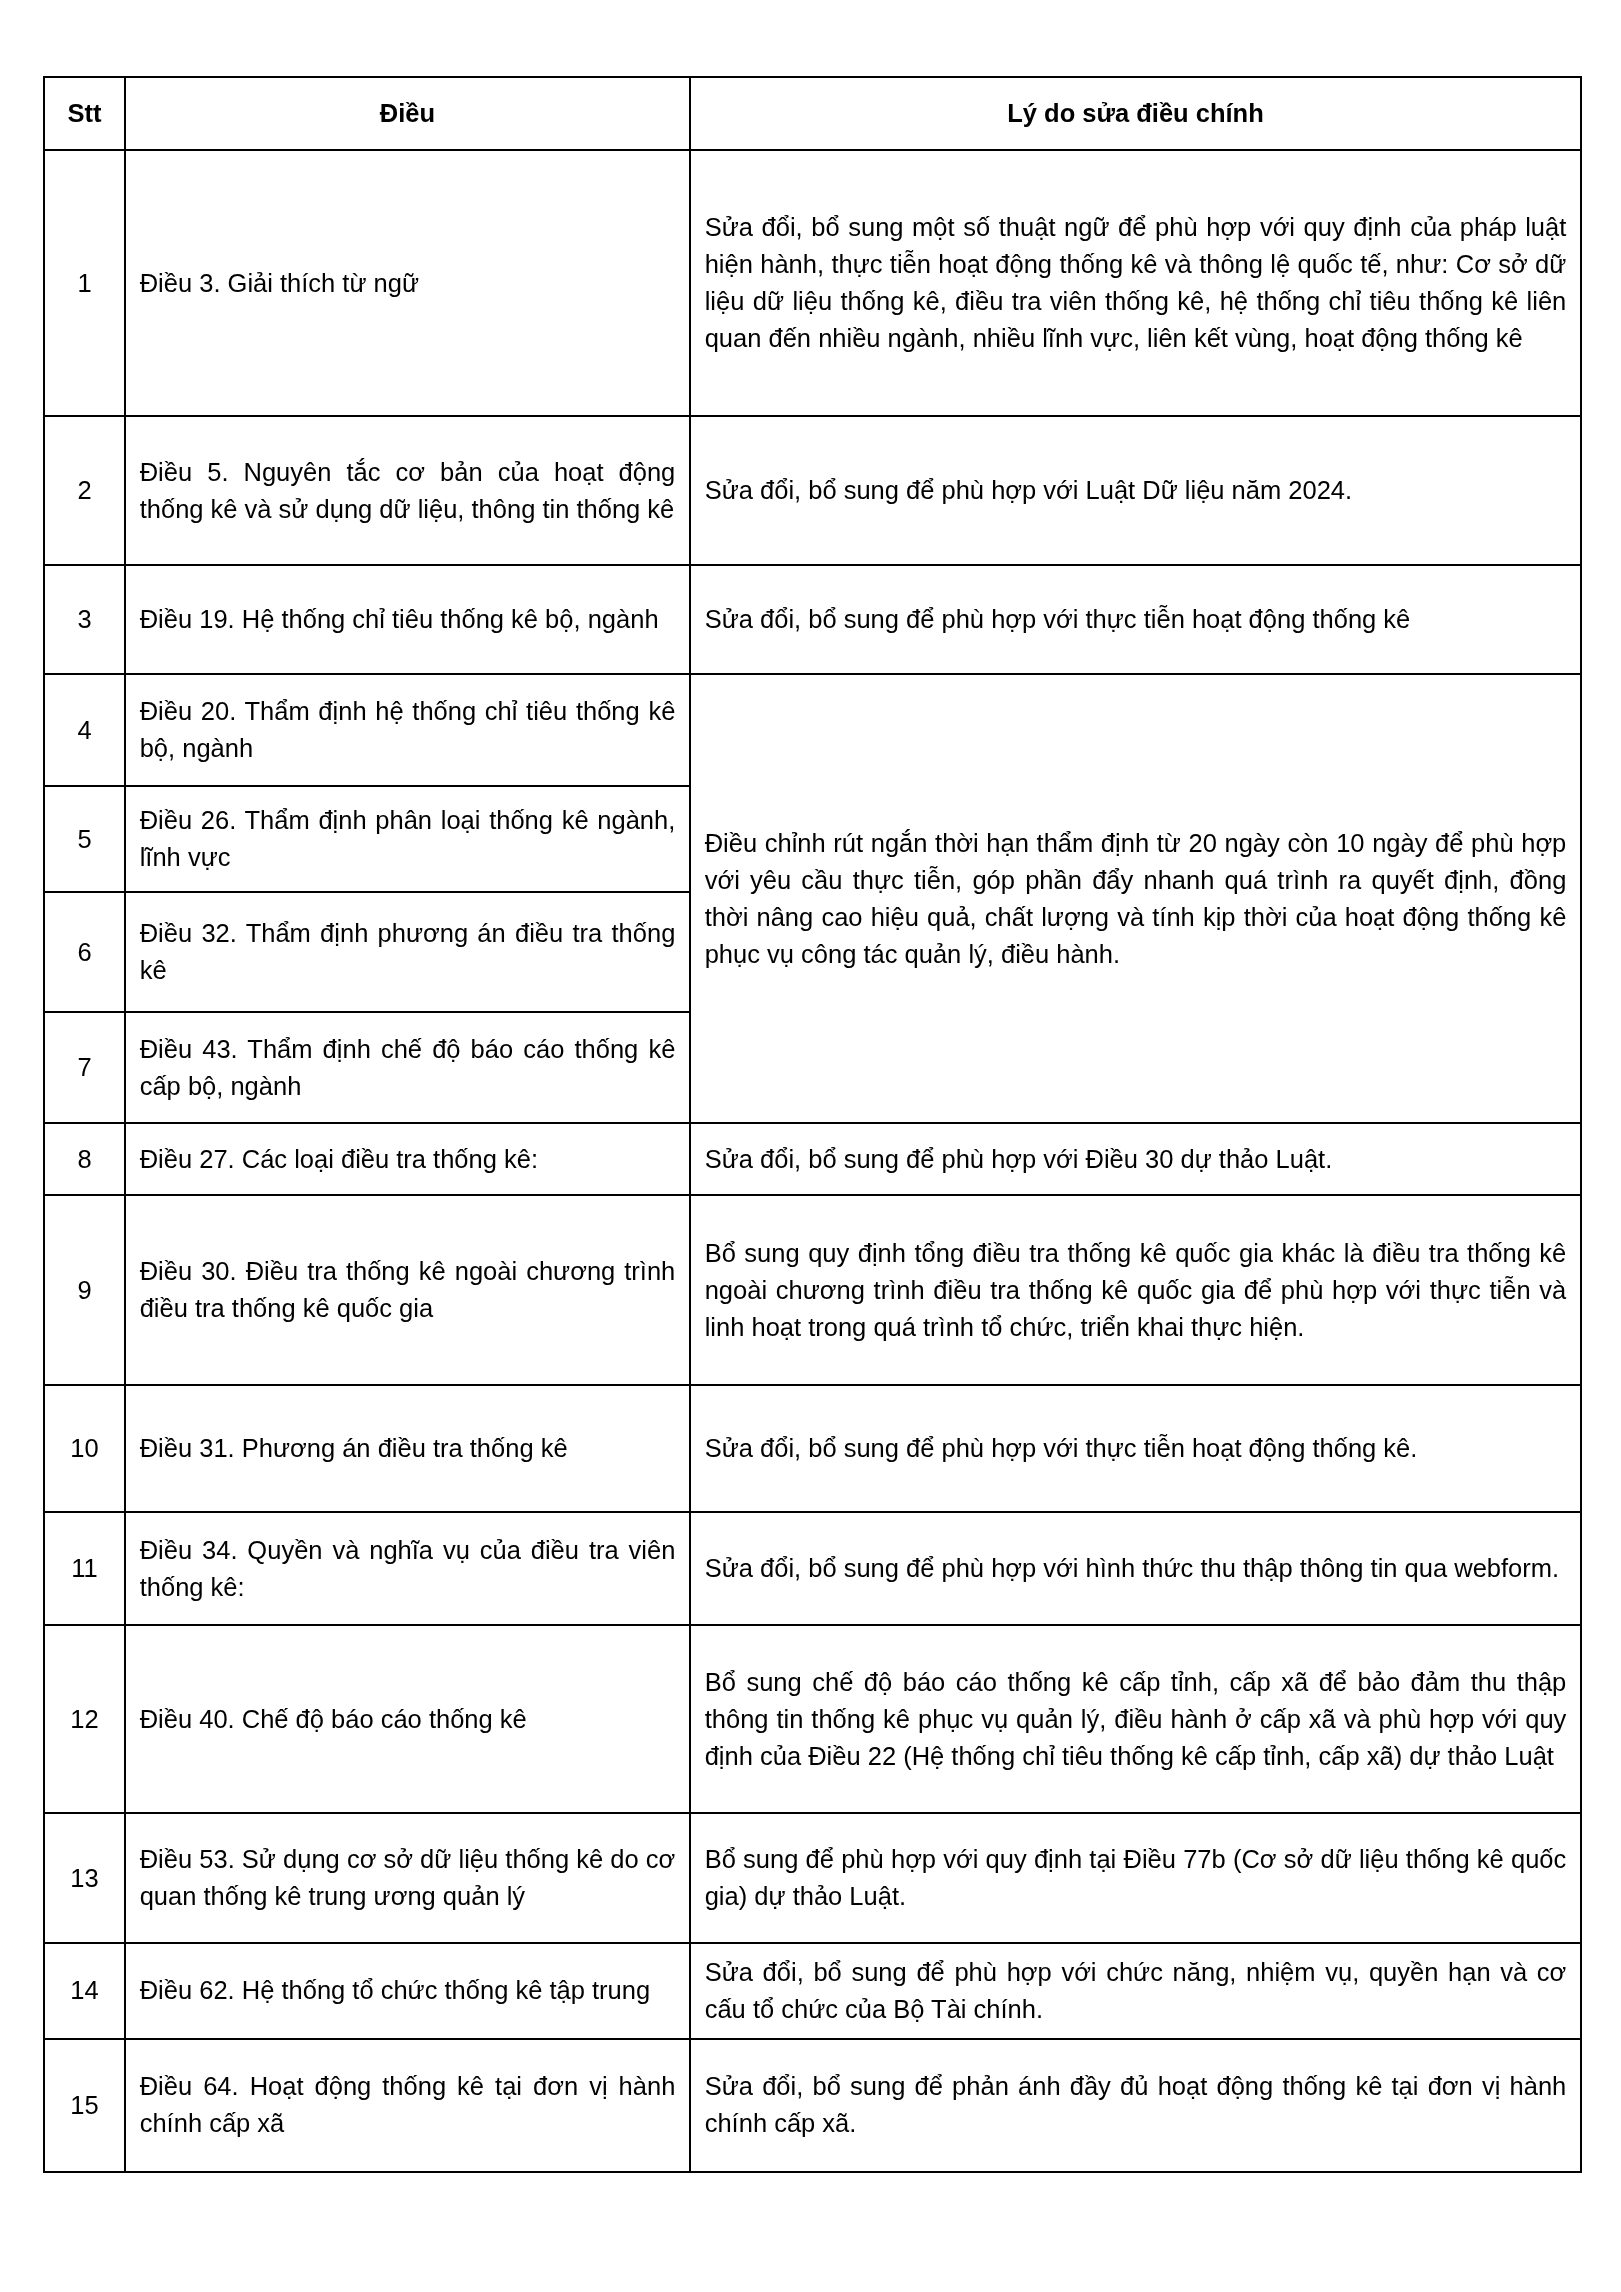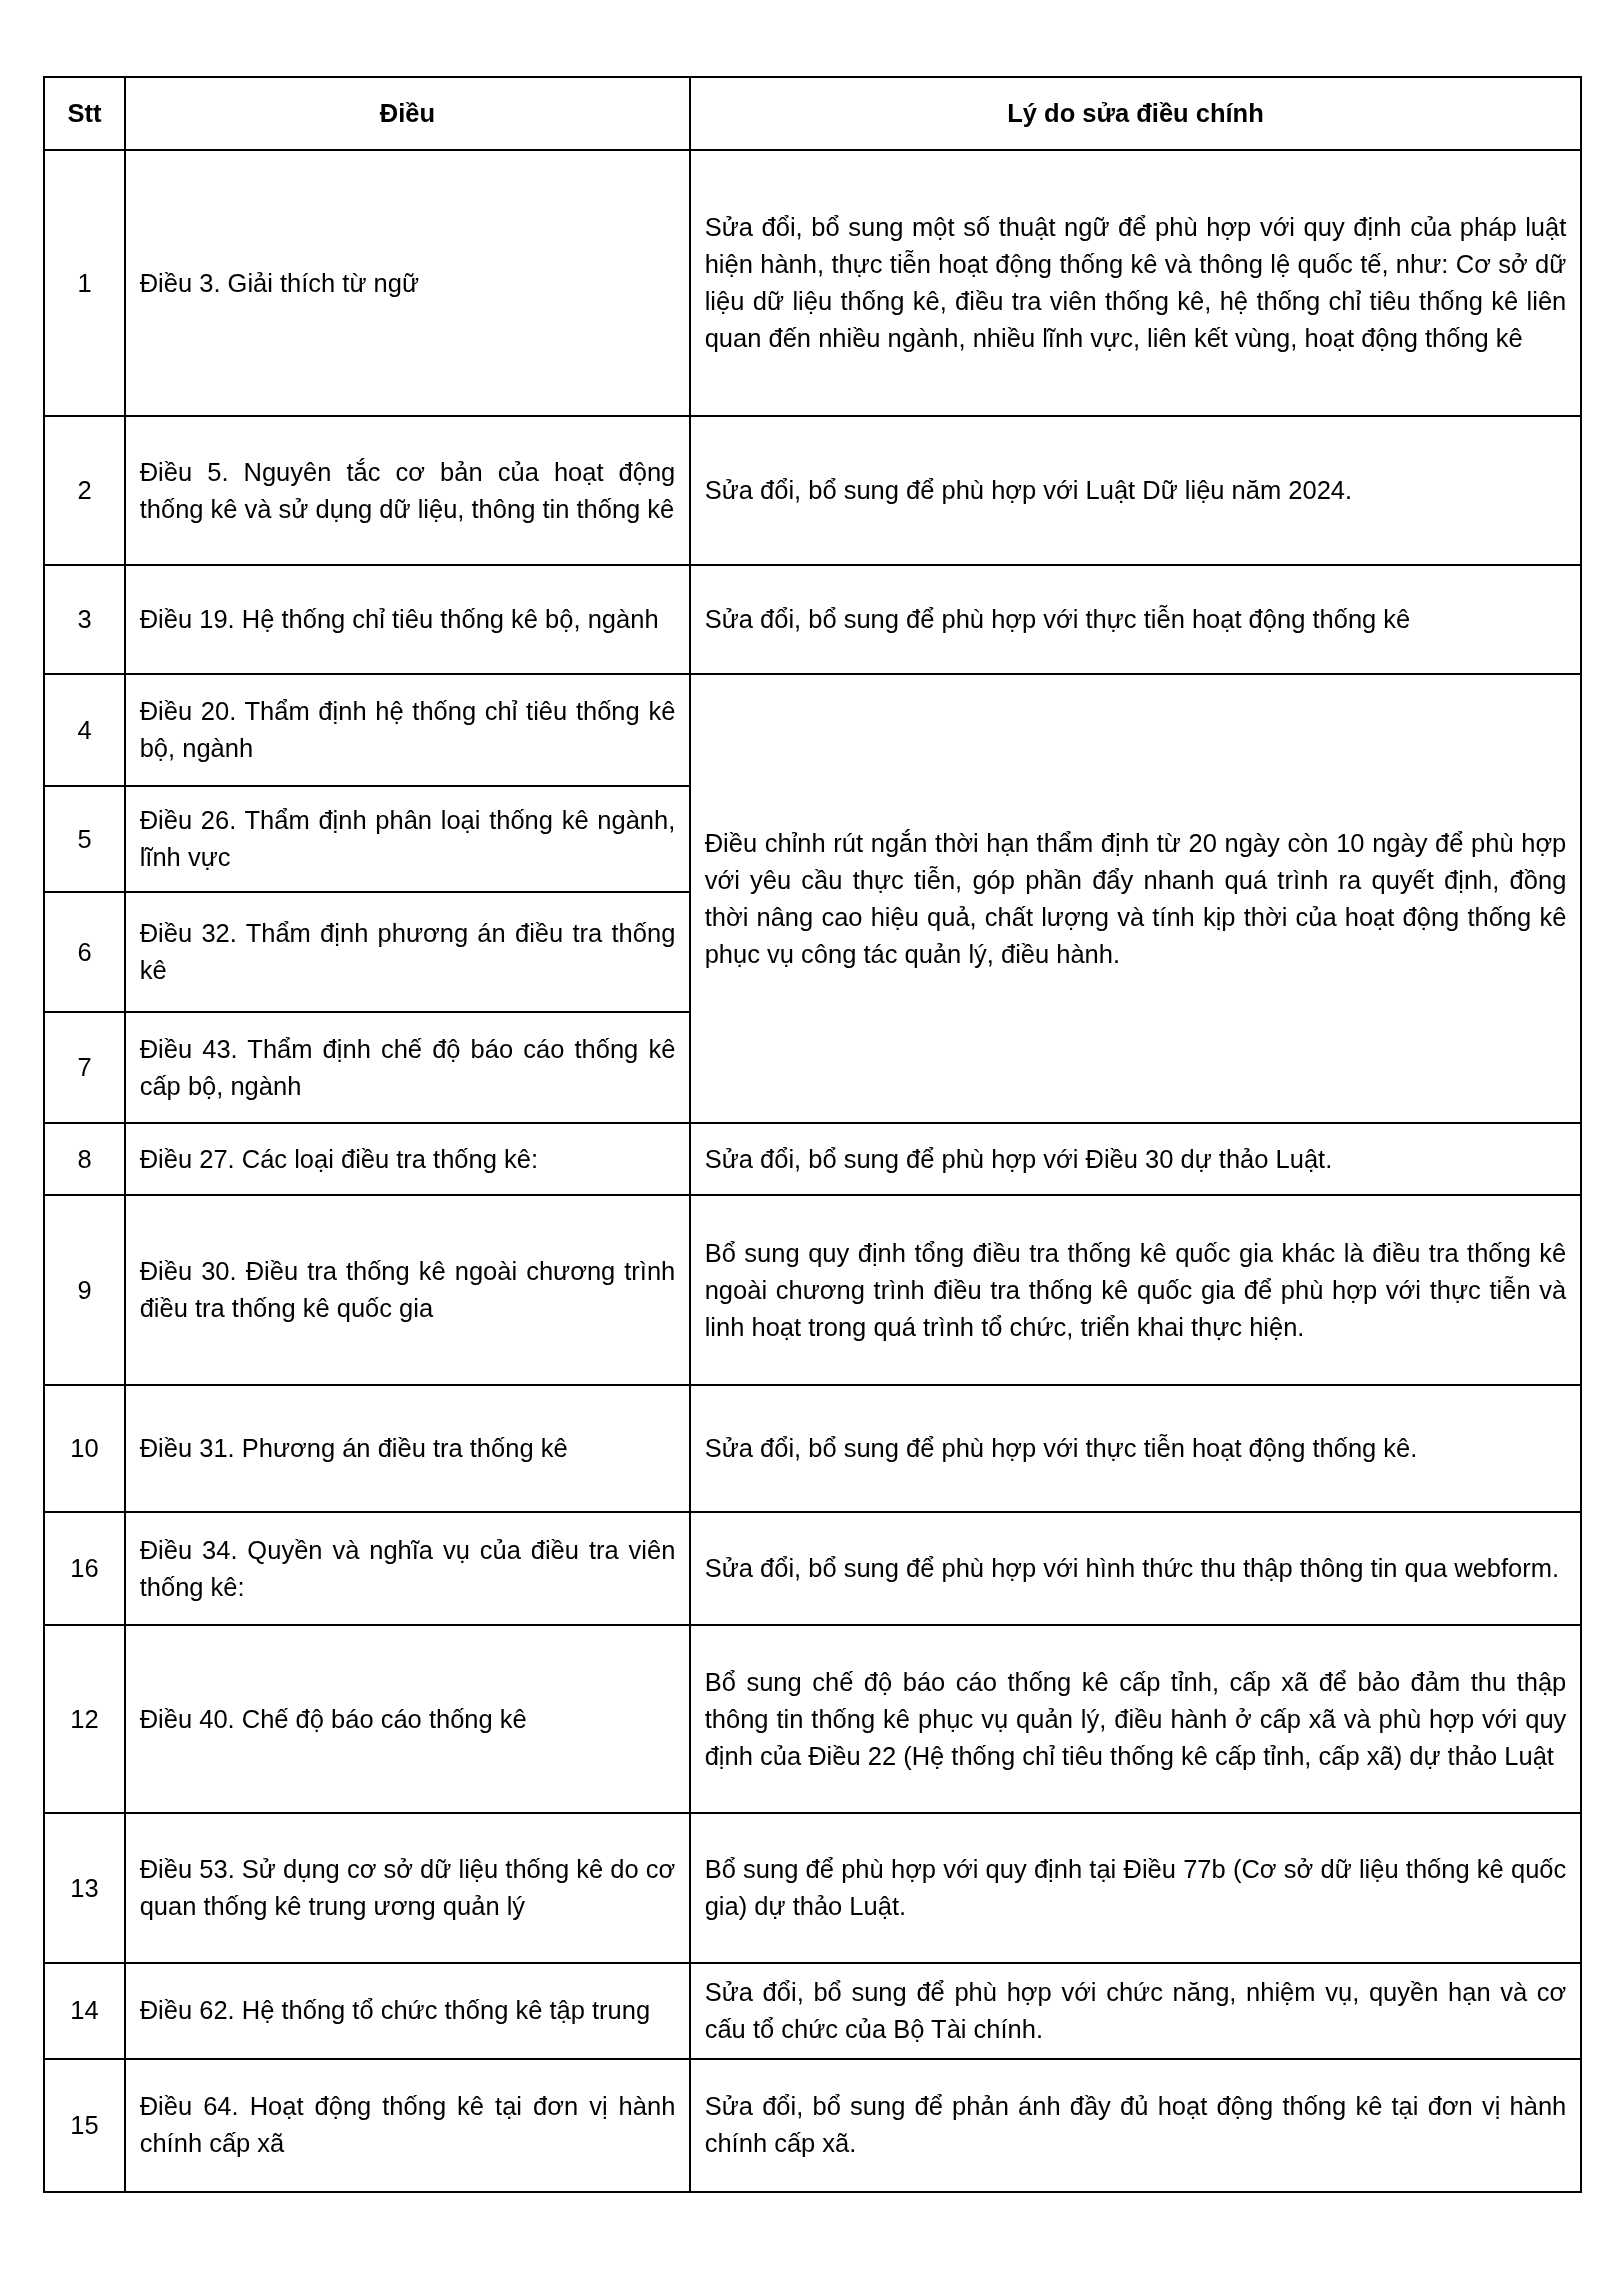--- a/index.html
+++ b/index.html
@@ -124,32 +124,32 @@
         <td class="c-reason">Bổ sung quy định tổng điều tra thống kê quốc gia khác là điều tra thống kê ngoài chương trình điều tra thống kê quốc gia để phù hợp với thực tiễn và linh hoạt trong quá trình tổ chức, triển khai thực hiện.</td>
       </tr>
 
       <tr style="height:127px">
         <td class="c-stt">10</td>
         <td class="c-dieu">Điều 31. Phương án điều tra thống kê</td>
         <td class="c-reason">Sửa đổi, bổ sung để phù hợp với thực tiễn hoạt động thống kê.</td>
       </tr>
 
       <tr style="height:113px">
-        <td class="c-stt">16</td>
+        <td class="c-stt">11</td>
         <td class="c-dieu">Điều 34. Quyền và nghĩa vụ của điều tra viên thống kê:</td>
         <td class="c-reason">Sửa đổi, bổ sung để phù hợp với hình thức thu thập thông tin qua webform.</td>
       </tr>
 
       <tr style="height:188px">
         <td class="c-stt">12</td>
         <td class="c-dieu">Điều 40. Chế độ báo cáo thống kê</td>
         <td class="c-reason">Bổ sung chế độ báo cáo thống kê cấp tỉnh, cấp xã để bảo đảm thu thập thông tin thống kê phục vụ quản lý, điều hành ở cấp xã và phù hợp với quy định của Điều 22 (Hệ thống chỉ tiêu thống kê cấp tỉnh, cấp xã) dự thảo Luật</td>
       </tr>
 
-      <tr style="height:150px">
+      <tr style="height:130px">
         <td class="c-stt">13</td>
         <td class="c-dieu">Điều 53. Sử dụng cơ sở dữ liệu thống kê do cơ quan thống kê trung ương quản lý</td>
         <td class="c-reason">Bổ sung để phù hợp với quy định tại Điều 77b (Cơ sở dữ liệu thống kê quốc gia) dự thảo Luật.</td>
       </tr>
 
       <tr style="height:84px">
         <td class="c-stt">14</td>
         <td class="c-dieu">Điều 62. Hệ thống tổ chức thống kê tập trung</td>
         <td class="c-reason">Sửa đổi, bổ sung để phù hợp với chức năng, nhiệm vụ, quyền hạn và cơ cấu tổ chức của Bộ Tài chính.</td>
       </tr>

